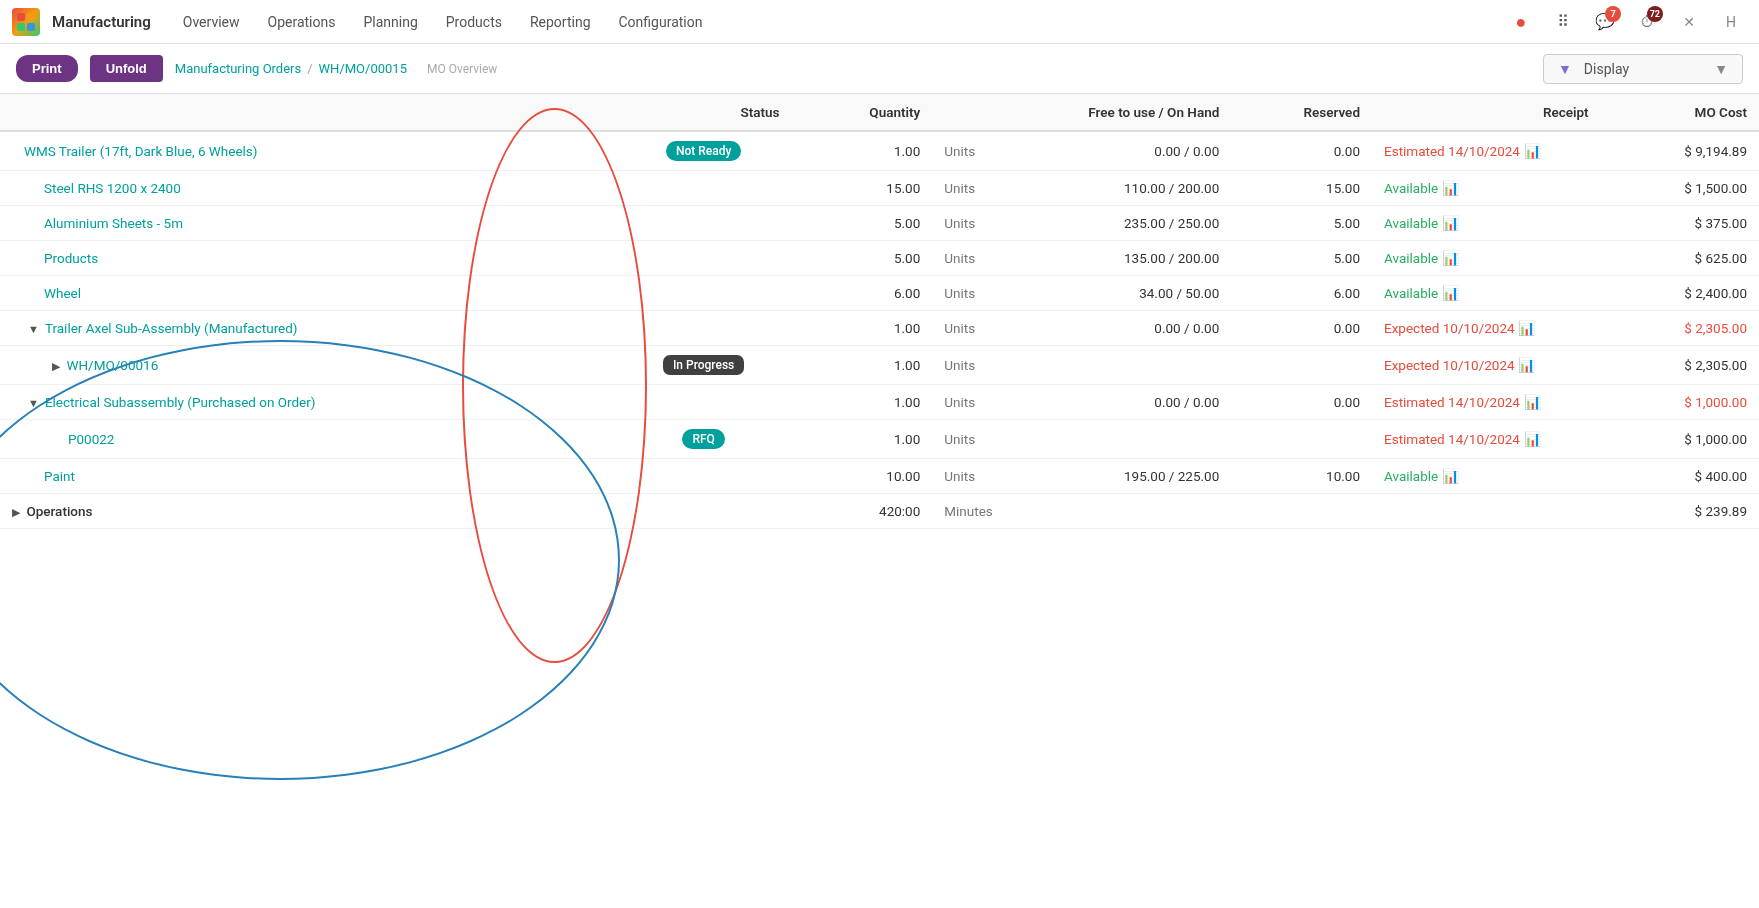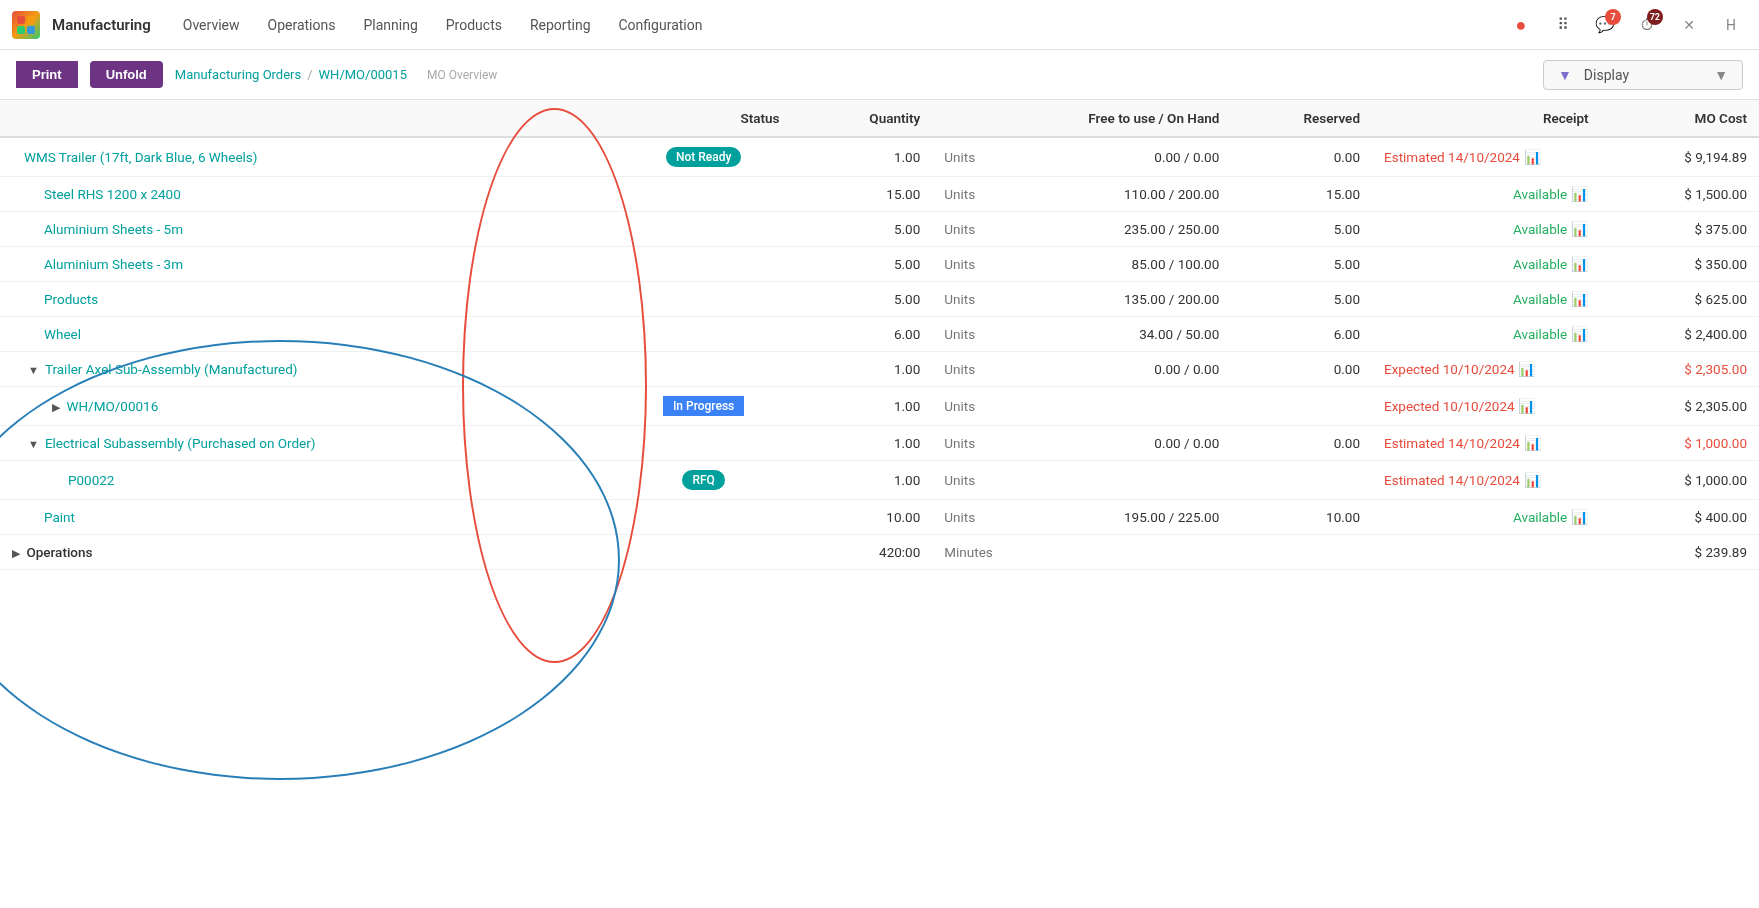--- a/index.html
+++ b/index.html
@@ -1,20 +1,20 @@
 <!DOCTYPE html>
 <html><head>
   <meta charset="utf-8">
   <style>
     * { box-sizing: border-box; margin: 0; padding: 0; }
     body { font-family: -apple-system, BlinkMacSystemFont, 'Segoe UI', Roboto, sans-serif; font-size: 14px; background: #fff; color: #333; overflow: hidden; }
 
     
     .top-nav {
-      display: flex; align-items: center; height: 50px;
+      display: flex; align-items: center; height: 44px;
       background: #fff; border-bottom: 1px solid #e0e0e0;
       padding: 0 12px; gap: 4px;
     }
     .top-nav .logo {
       width: 28px; height: 28px; margin-right: 8px; flex-shrink: 0;
       background: linear-gradient(135deg, #e74c3c 0%, #f39c12 50%, #2ecc71 100%);
       border-radius: 4px; display: flex; align-items: center; justify-content: center;
     }
     .top-nav .app-name {
       font-weight: 600; font-size: 15px; color: #333; margin-right: 16px;
@@ -38,21 +38,21 @@
     .badge-red { background: #e74c3c; }
     .badge-orange { background: #7f1d1d; }
 
     
     .secondary-bar {
       display: flex; align-items: center; height: 50px; padding: 0 16px;
       border-bottom: 1px solid #e0e0e0; gap: 12px; background: #fff;
     }
     .btn-print {
       background: #6c3483; color: #fff; border: none; padding: 6px 16px;
-      border-radius: 0; font-size: 13px; font-weight: 600; cursor: pointer;
+      border-radius: 12px; font-size: 13px; font-weight: 600; cursor: pointer;
     }
     .btn-unfold {
       background: #6c3483; color: #fff; border: none; padding: 6px 16px;
       border-radius: 4px; font-size: 13px; font-weight: 600; cursor: pointer;
     }
     .breadcrumb {
       display: flex; align-items: center; gap: 6px; color: #00a09d; font-size: 13px;
     }
     .breadcrumb .separator { color: #aaa; }
     .breadcrumb .current { color: #00a09d; }
@@ -87,31 +87,31 @@
     td.center { text-align: center; }
 
     .link { color: #00a09d; cursor: pointer; }
 
     .badge-not-ready {
       background: #00a09d; color: #fff; padding: 3px 10px;
       border-radius: 12px; font-size: 12px; font-weight: 500;
       white-space: nowrap; display: inline-block;
     }
     .badge-in-progress {
-      background: #3b82f6; color: #fff; padding: 3px 10px;
-      border-radius: 0; font-size: 12px; font-weight: 500;
+      background: #404040; color: #fff; padding: 3px 10px;
+      border-radius: 7px; font-size: 12px; font-weight: 500;
       white-space: nowrap; display: inline-block;
     }
     .badge-rfq {
       background: #00a09d; color: #fff; padding: 3px 10px;
       border-radius: 12px; font-size: 12px; font-weight: 500;
       white-space: nowrap; display: inline-block;
     }
 
-    .receipt-available { color: #27ae60; display: flex; align-items: center; gap: 4px; justify-content: flex-end; }
+    .receipt-available { color: #27ae60; display: flex; align-items: center; gap: 4px; justify-content: flex-start; }
     .receipt-estimated { color: #e74c3c; display: flex; align-items: center; gap: 4px; justify-content: flex-start; }
     .chart-icon { font-size: 14px; }
 
     .expand-arrow { cursor: pointer; margin-right: 6px; font-size: 11px; color: #555; }
 
     
     .overlay-container {
       position: fixed; top: 0; left: 0; width: 100%; height: 100%;
       pointer-events: none; z-index: 10; overflow: hidden;
     }
@@ -242,32 +242,20 @@
           <td class="right">5.00</td>
           <td style="color: rgb(119, 119, 119);">Units</td>
           <td class="right">235.00 / 250.00</td>
           <td class="right">5.00</td>
           <td class="right">
             <span class="receipt-available">Available <span class="chart-icon">📊</span></span>
           </td>
           <td class="right"><span class="mo-cost">$ 375.00</span></td>
         </tr>
         <tr>
-          <td><span style="display:inline-block; width:32px;"></span><span class="link">Aluminium Sheets - 3m</span></td>
-          <td class="center"></td>
-          <td class="right">5.00</td>
-          <td style="color: rgb(119, 119, 119);">Units</td>
-          <td class="right">85.00 / 100.00</td>
-          <td class="right">5.00</td>
-          <td class="right">
-            <span class="receipt-available">Available <span class="chart-icon">📊</span></span>
-          </td>
-          <td class="right"><span class="mo-cost">$ 350.00</span></td>
-        </tr>
-        <tr>
           <td><span style="display:inline-block; width:32px;"></span><span class="link">Products</span></td>
           <td class="center"></td>
           <td class="right">5.00</td>
           <td style="color: rgb(119, 119, 119);">Units</td>
           <td class="right">135.00 / 200.00</td>
           <td class="right">5.00</td>
           <td class="right">
             <span class="receipt-available">Available <span class="chart-icon">📊</span></span>
           </td>
           <td class="right"><span class="mo-cost">$ 625.00</span></td>

